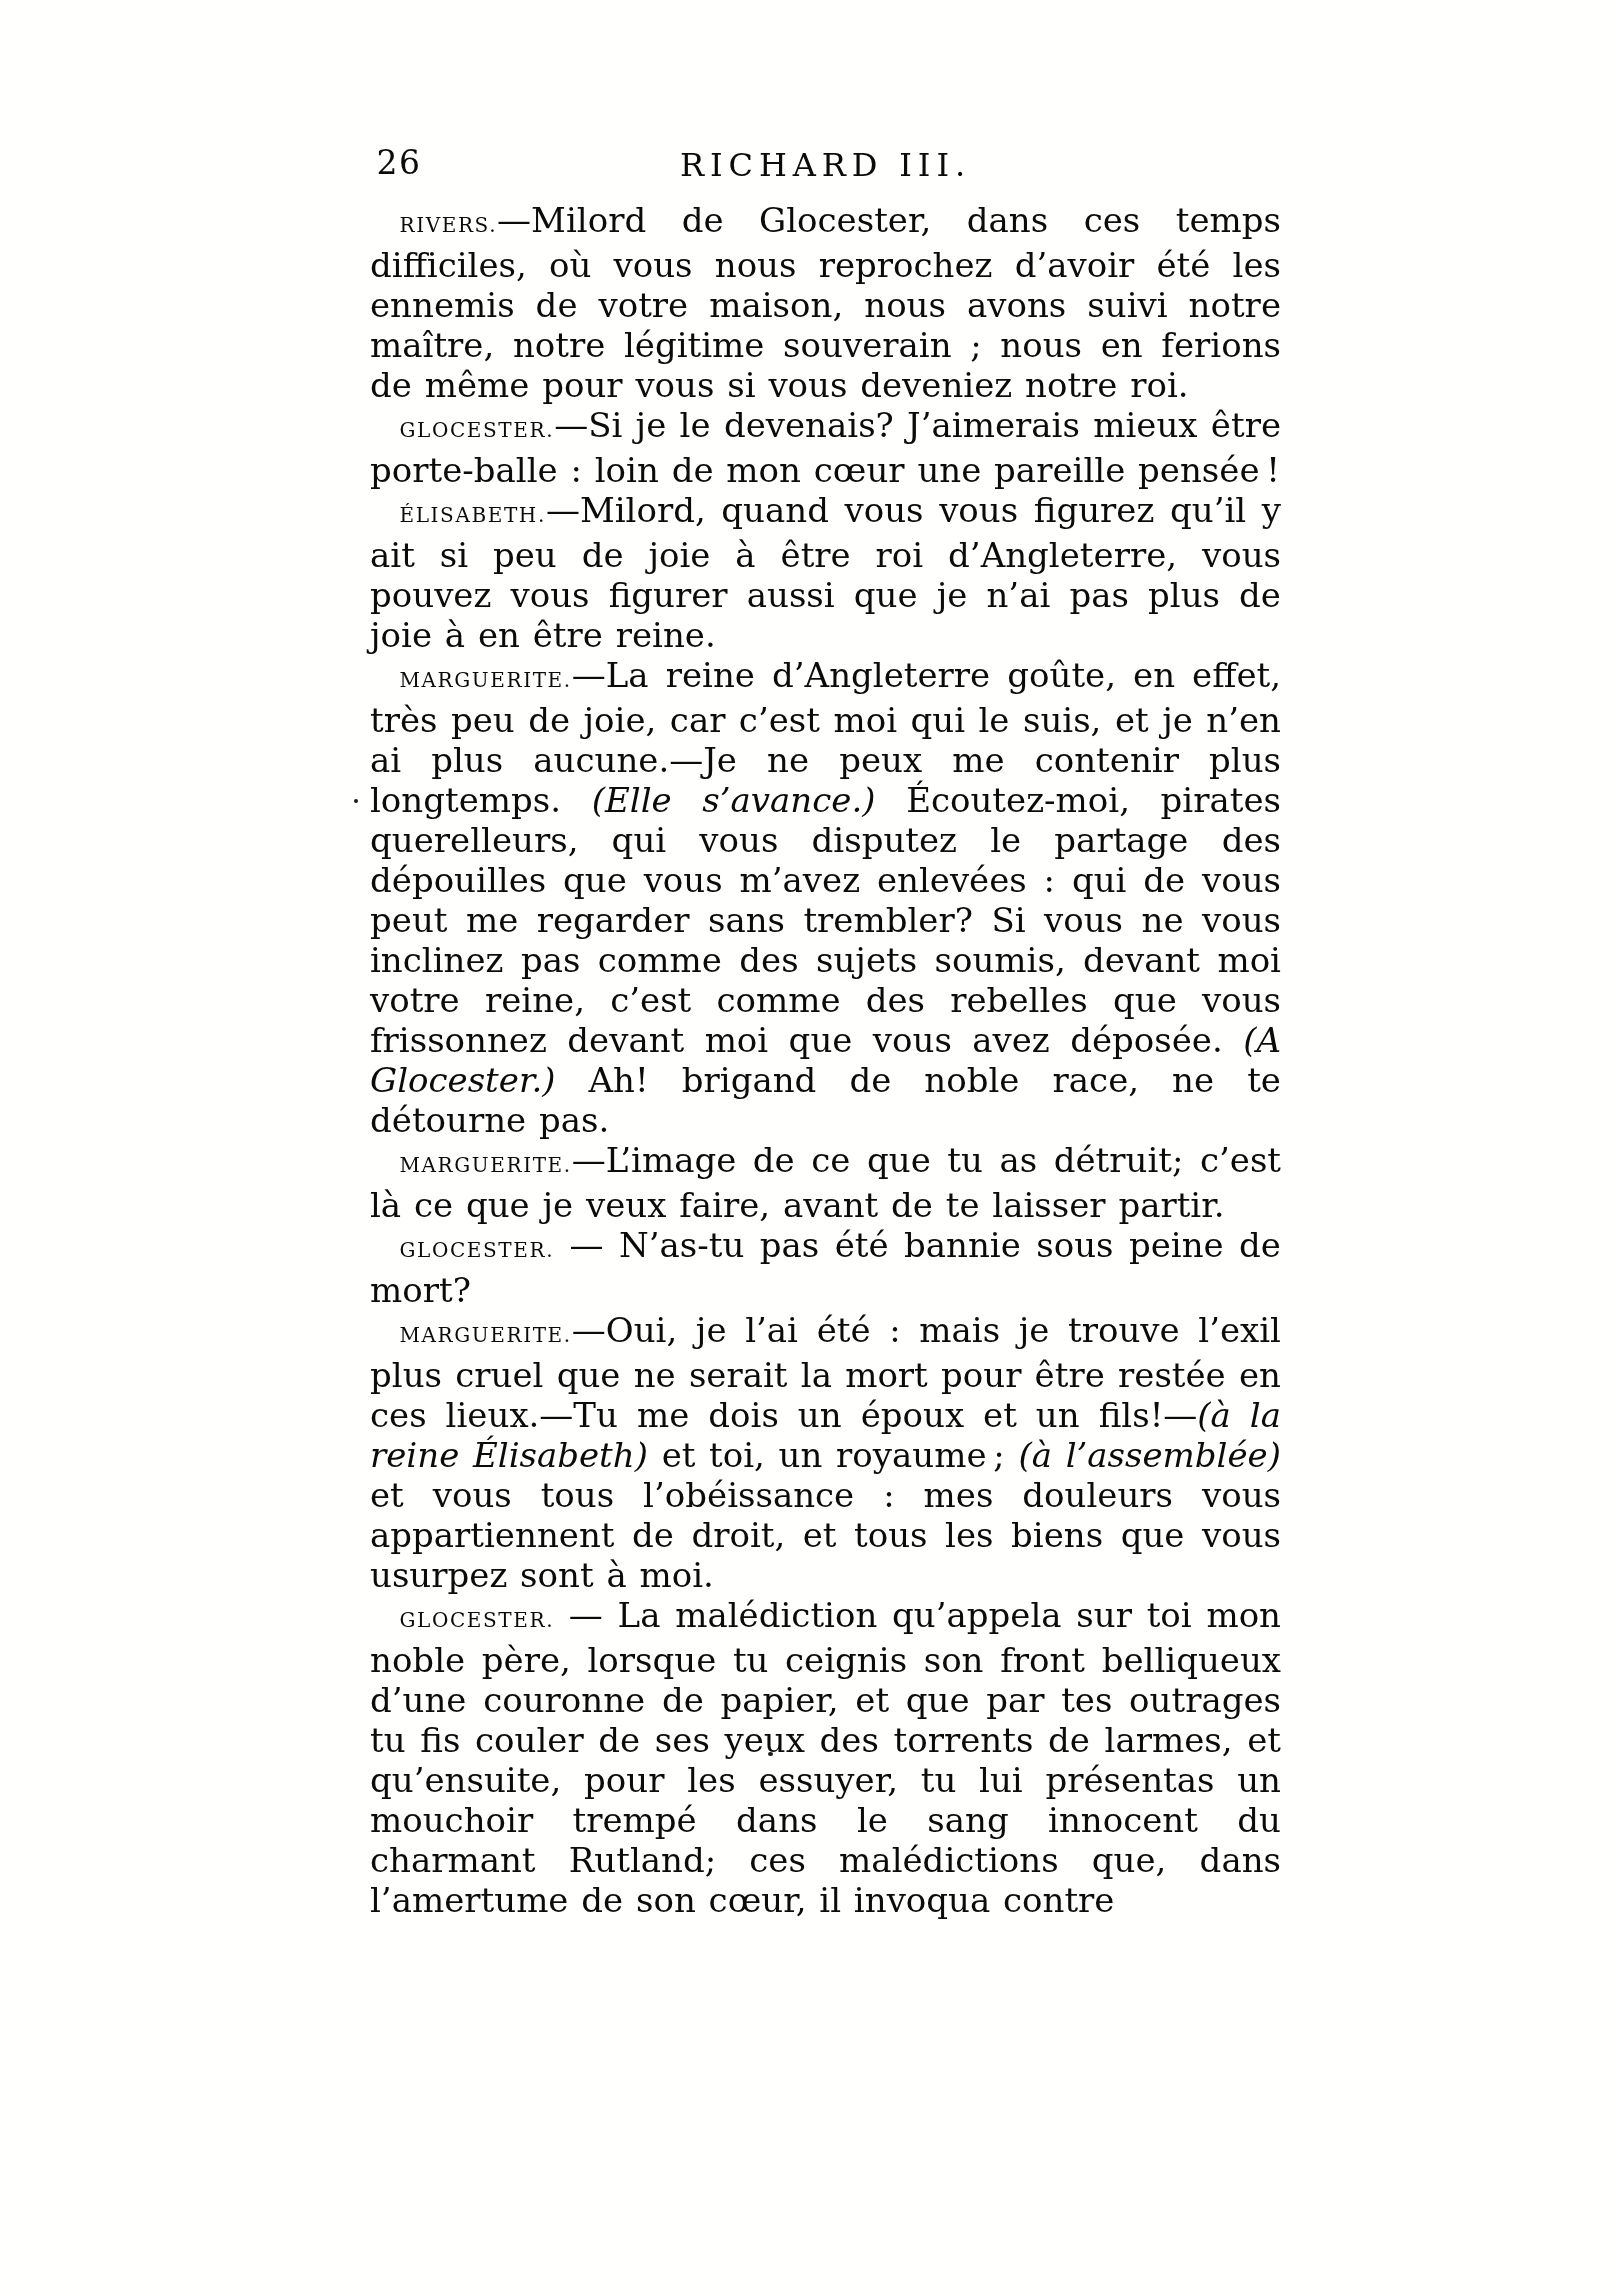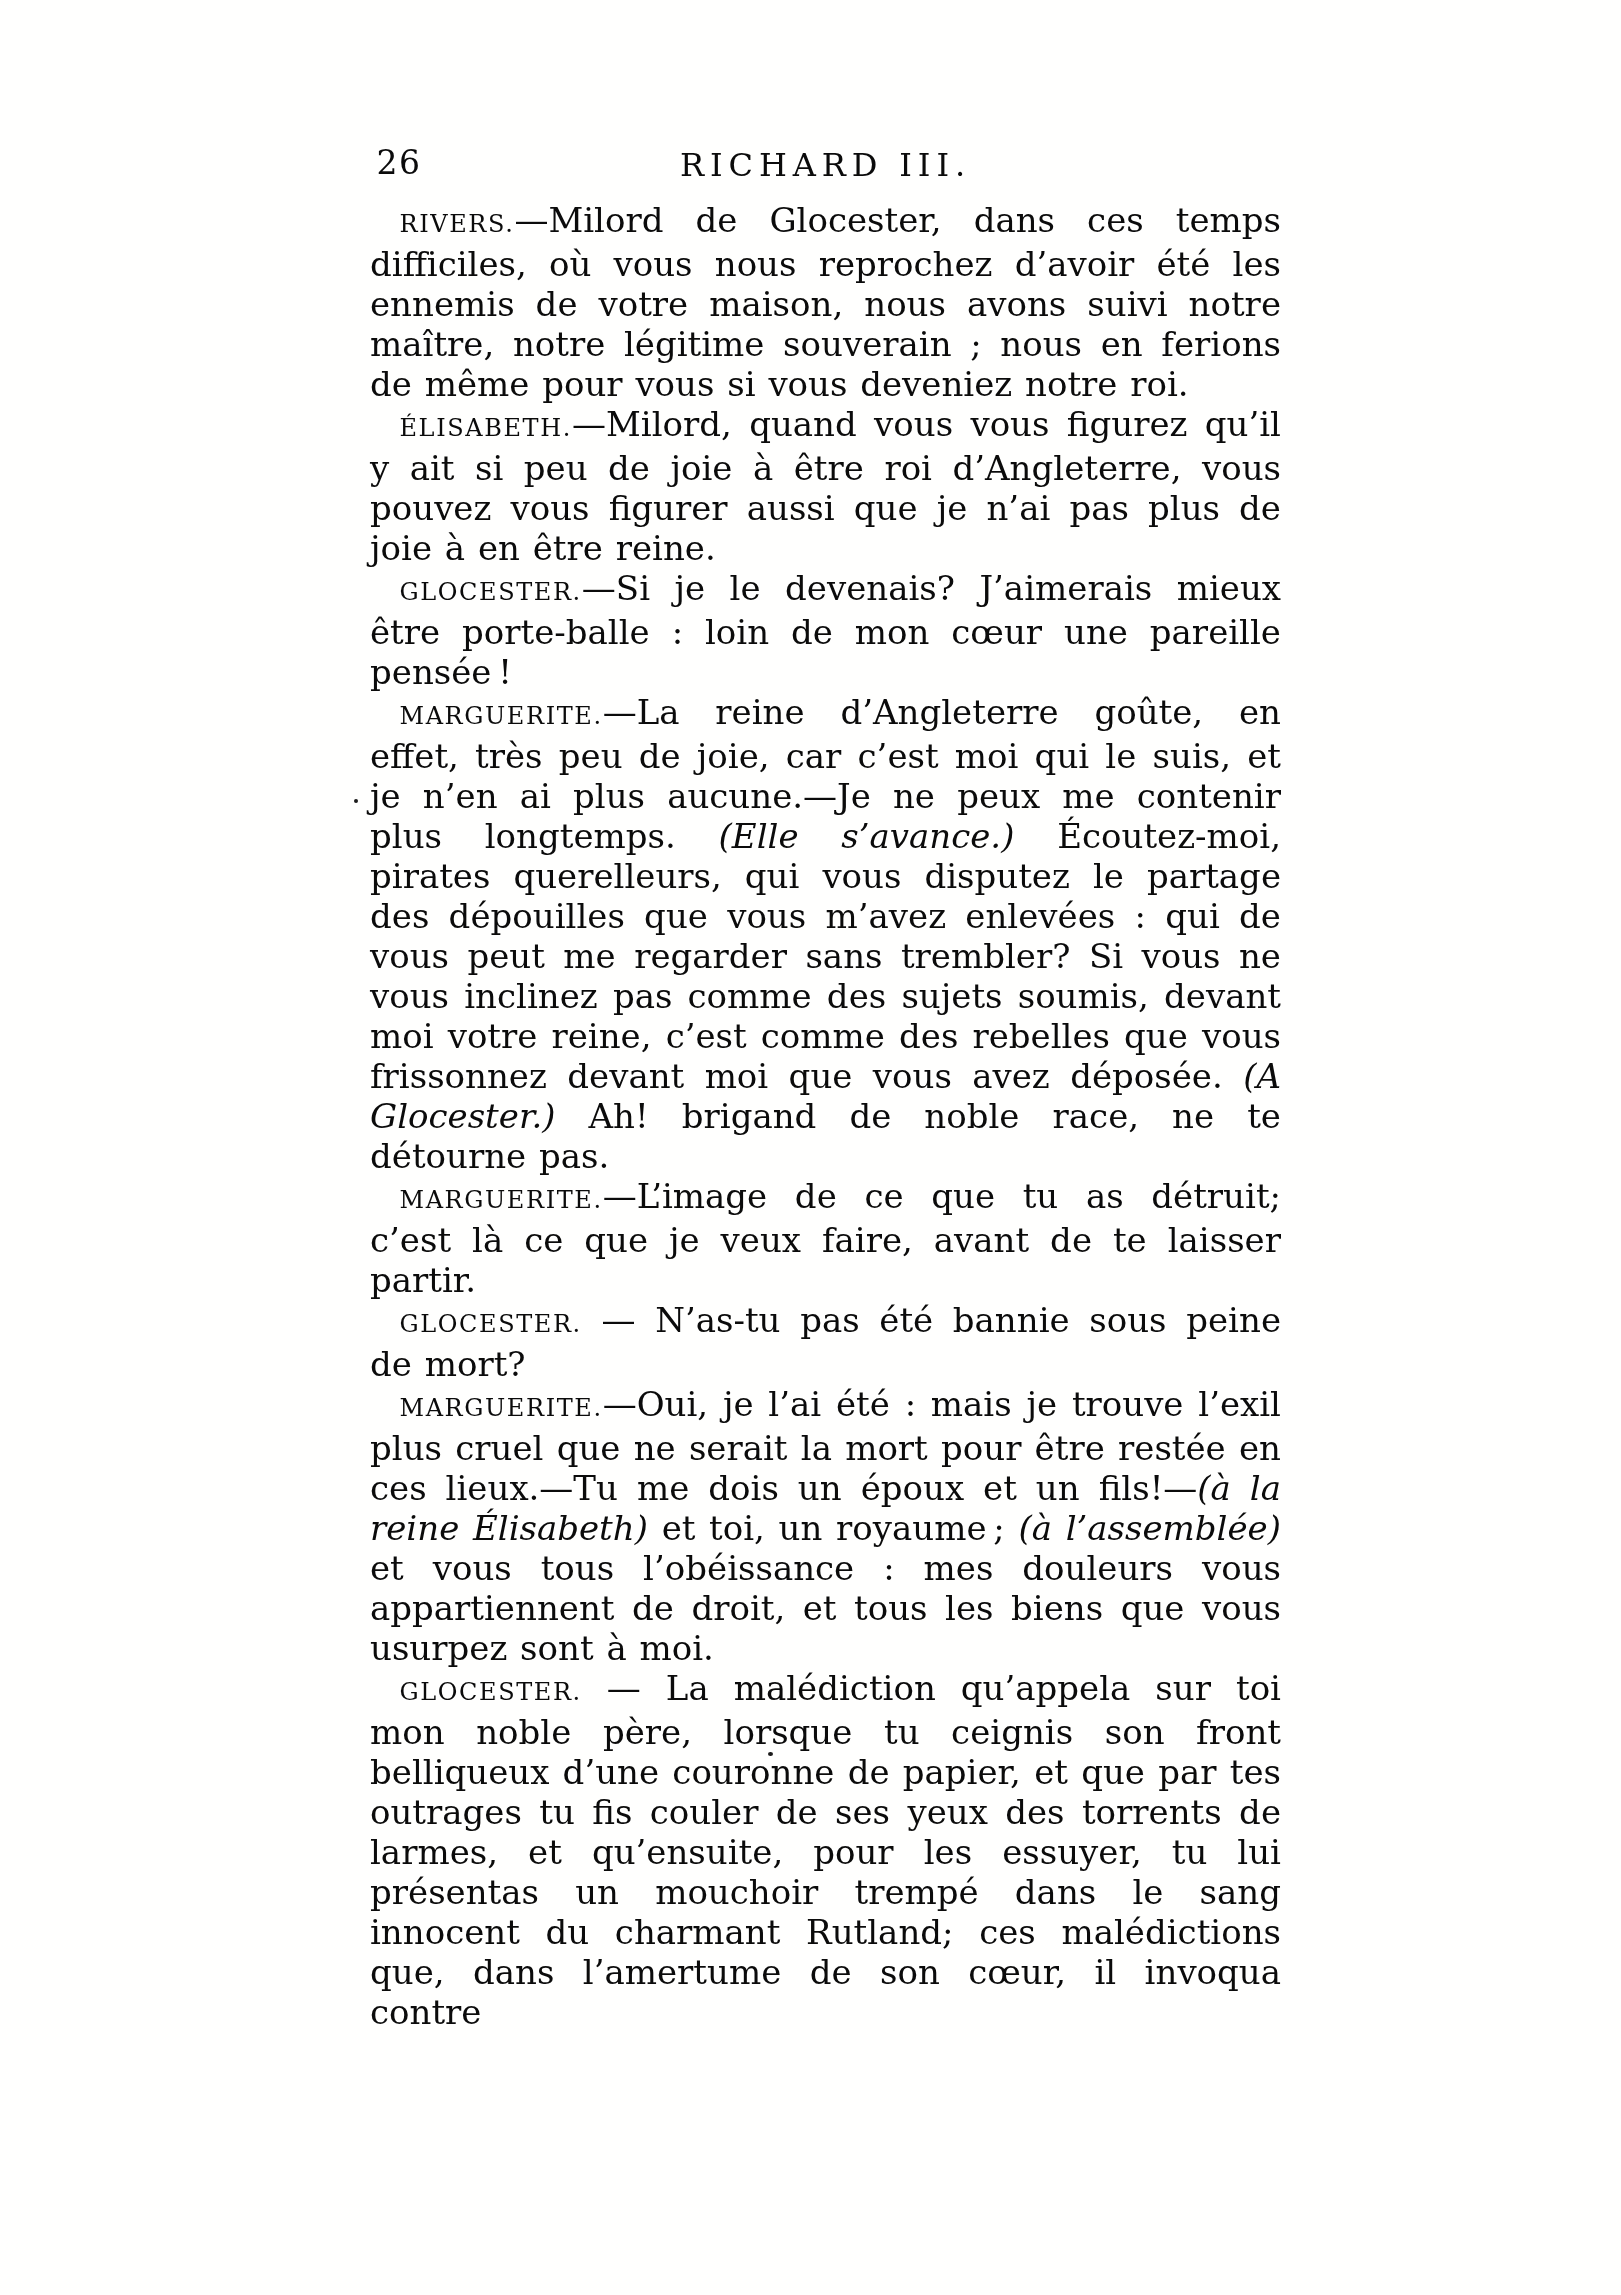--- a/index.html
+++ b/index.html
@@ -48,21 +48,21 @@
     line-height: 40px;
     text-align: justify;
     word-spacing: 2px;
   }
   .para {
     margin: 0;
     padding: 0;
     text-indent: 29.5px;
   }
   .speaker {
-    font-size: 24px;
+    font-size: 20px;
     letter-spacing: 1.6px;
   }
   .seg.italic {
     font-style: italic;
   }
   .speck {
     position: absolute;
     background: #1c1c1c;
     border-radius: 50%;
   }
@@ -84,22 +84,22 @@
 
 <div class="page">
 
   <div class="page-header">
     <span class="page-number">26</span>
     <span class="running-title">RICHARD III.</span>
   </div>
 
   <div class="body-text">
       <p class="para"><span class="speaker">RIVERS.</span><span class="seg">—Milord de Glocester, dans ces temps difficiles, où vous nous reprochez d’avoir été les ennemis de votre maison, nous avons suivi notre maître, notre légitime souverain ; nous en ferions de même pour vous si vous deveniez notre roi.</span></p>
+      <p class="para"><span class="speaker">GLOCESTER.</span><span class="seg">—Si je le devenais? J’aimerais mieux être porte-balle : loin de mon cœur une pareille pensée !</span></p>
       <p class="para"><span class="speaker">ÉLISABETH.</span><span class="seg">—Milord, quand vous vous figurez qu’il y ait si peu de joie à être roi d’Angleterre, vous pouvez vous figurer aussi que je n’ai pas plus de joie à en être reine.</span></p>
-      <p class="para"><span class="speaker">GLOCESTER.</span><span class="seg">—Si je le devenais? J’aimerais mieux être porte-balle : loin de mon cœur une pareille pensée !</span></p>
       <p class="para"><span class="speaker">MARGUERITE.</span><span class="seg">—La reine d’Angleterre goûte, en effet, très peu de joie, car c’est moi qui le suis, et je n’en ai plus aucune.—Je ne peux me contenir plus longtemps. </span><span class="seg italic">(Elle s’avance.)</span><span class="seg"> Écoutez-moi, pirates querelleurs, qui vous disputez le partage des dépouilles que vous m’avez enlevées : qui de vous peut me regarder sans trembler? Si vous ne vous inclinez pas comme des sujets soumis, devant moi votre reine, c’est comme des rebelles que vous frissonnez devant moi que vous avez déposée. </span><span class="seg italic">(A Glocester.)</span><span class="seg"> Ah! brigand de noble race, ne te détourne pas.</span></p>
       <p class="para"><span class="speaker">MARGUERITE.</span><span class="seg">—L’image de ce que tu as détruit; c’est là ce que je veux faire, avant de te laisser partir.</span></p>
       <p class="para"><span class="speaker">GLOCESTER.</span><span class="seg"> — N’as-tu pas été bannie sous peine de mort?</span></p>
       <p class="para"><span class="speaker">MARGUERITE.</span><span class="seg">—Oui, je l’ai été : mais je trouve l’exil plus cruel que ne serait la mort pour être restée en ces lieux.—Tu me dois un époux et un fils!—</span><span class="seg italic">(à la reine Élisabeth)</span><span class="seg"> et toi, un royaume ; </span><span class="seg italic">(à l’assemblée)</span><span class="seg"> et vous tous l’obéissance : mes douleurs vous appartiennent de droit, et tous les biens que vous usurpez sont à moi.</span></p>
       <p class="para"><span class="speaker">GLOCESTER.</span><span class="seg"> — La malédiction qu’appela sur toi mon noble père, lorsque tu ceignis son front belliqueux d’une couronne de papier, et que par tes outrages tu fis couler de ses yeux des torrents de larmes, et qu’ensuite, pour les essuyer, tu lui présentas un mouchoir trempé dans le sang innocent du charmant Rutland; ces malédictions que, dans l’amertume de son cœur, il invoqua contre</span></p>
     </div>
 
   <div class="speck speck-margin"></div>
   <div class="speck speck-bottom"></div>
 

